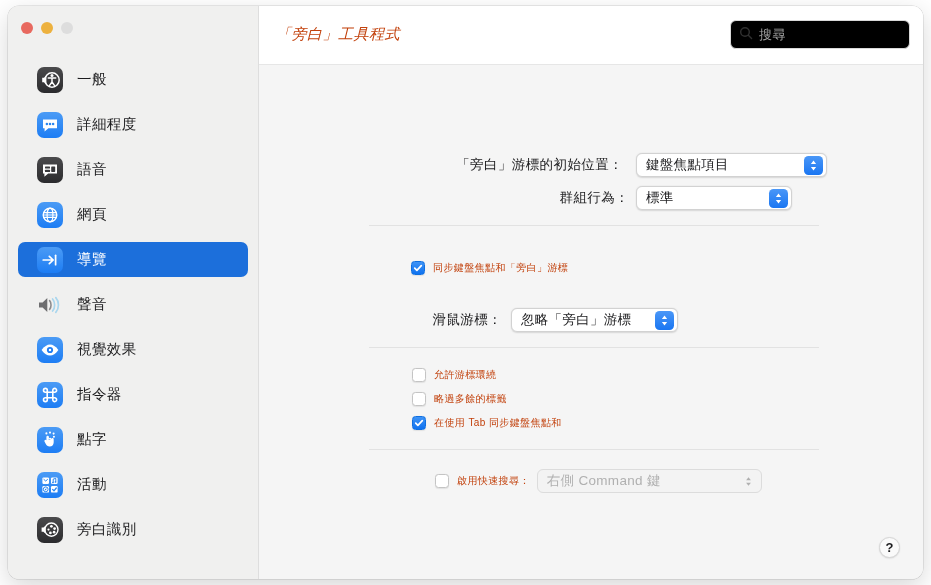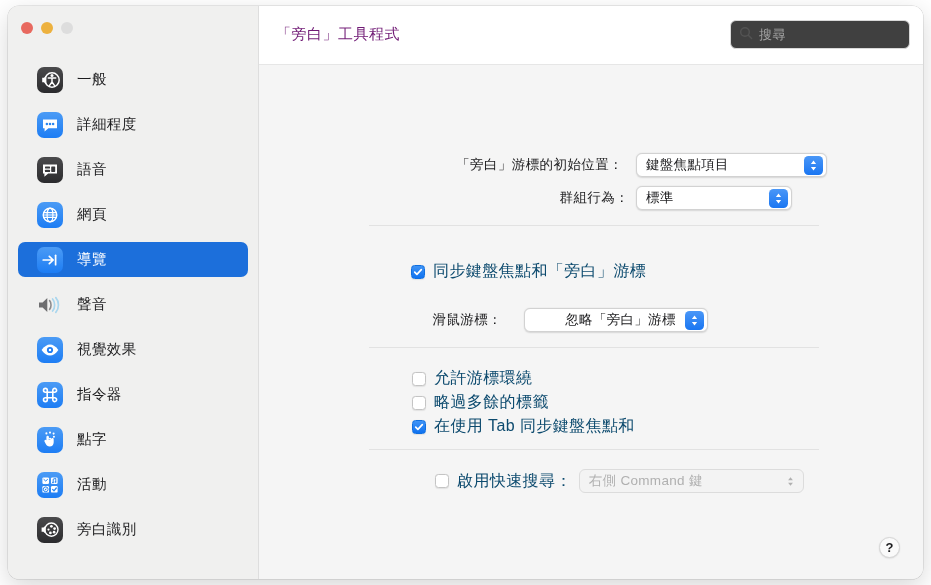--- a/index.html
+++ b/index.html
@@ -118,30 +118,31 @@
     background: #ffffff;
     border-bottom: 1px solid #e6e6e6;
     position: relative;
     box-sizing: border-box;
   }
   .win-title {
     position: absolute;
     left: 17px;
     top: 19px;
     font-size: 15px;
-    color: #701a75;
+    color: #c2410c;
     letter-spacing: 0.5px;
+    font-style: italic;
   }
   .searchbox {
     position: absolute;
     right: 13px;
     top: 14px;
     width: 180px;
     height: 29px;
-    background: #404040;
+    background: #000000;
     border: 1px solid #d9d9d9;
     border-radius: 6px;
     display: flex;
     align-items: center;
     padding-left: 8px;
     box-sizing: border-box;
   }
   .searchbox .mag { flex: 0 0 15px; margin-right: 5px; opacity: .45; }
   .search-ph {
     font-size: 13px;
@@ -228,22 +229,22 @@
     box-sizing: border-box;
     display: flex;
     align-items: center;
     justify-content: center;
   }
   .cbox.on {
     background: linear-gradient(180deg, #3e93f6 0%, #0f72f0 100%);
     border-color: #0f6fe0;
   }
   .cblabel {
-    font-size: 16px;
-    color: #0c4a6e;
+    font-size: 10px;
+    color: #c2410c;
     letter-spacing: 0.4px;
     white-space: nowrap;
   }
 
   .helpbtn {
     position: absolute;
     right: 23px;
     bottom: 21px;
     width: 21px;
     height: 21px;
@@ -484,21 +485,21 @@
         <span class="cbox on">
           <svg width="10" height="10" viewBox="0 0 10 10">
             <path d="M1.7 5.1 3.9 7.3 8.3 2.6" fill="none" stroke="#fff" stroke-width="1.7" stroke-linecap="round" stroke-linejoin="round"></path>
           </svg>
         </span>
         <span class="cblabel">同步鍵盤焦點和「旁白」游標</span>
       </div>
 
       <div class="row" style="top:243px; left:153px;">
         <span class="flabel" style="width:90px;">滑鼠游標：</span>
-        <div class="popup" style="width:184px; margin-left:22px;justify-content:center;">
+        <div class="popup" style="width:167px; margin-left:9px;">
           <span class="ptxt">忽略「旁白」游標</span>
           <span class="chev">
             <svg width="9" height="13" viewBox="0 0 9 13">
               <path d="M4.5 1.6 7.1 4.9H1.9zM4.5 11.4 7.1 8.1H1.9z" fill="#fff"></path>
             </svg>
           </span>
         </div>
       </div>
 
       <div class="sep" style="top:282px;"></div>

